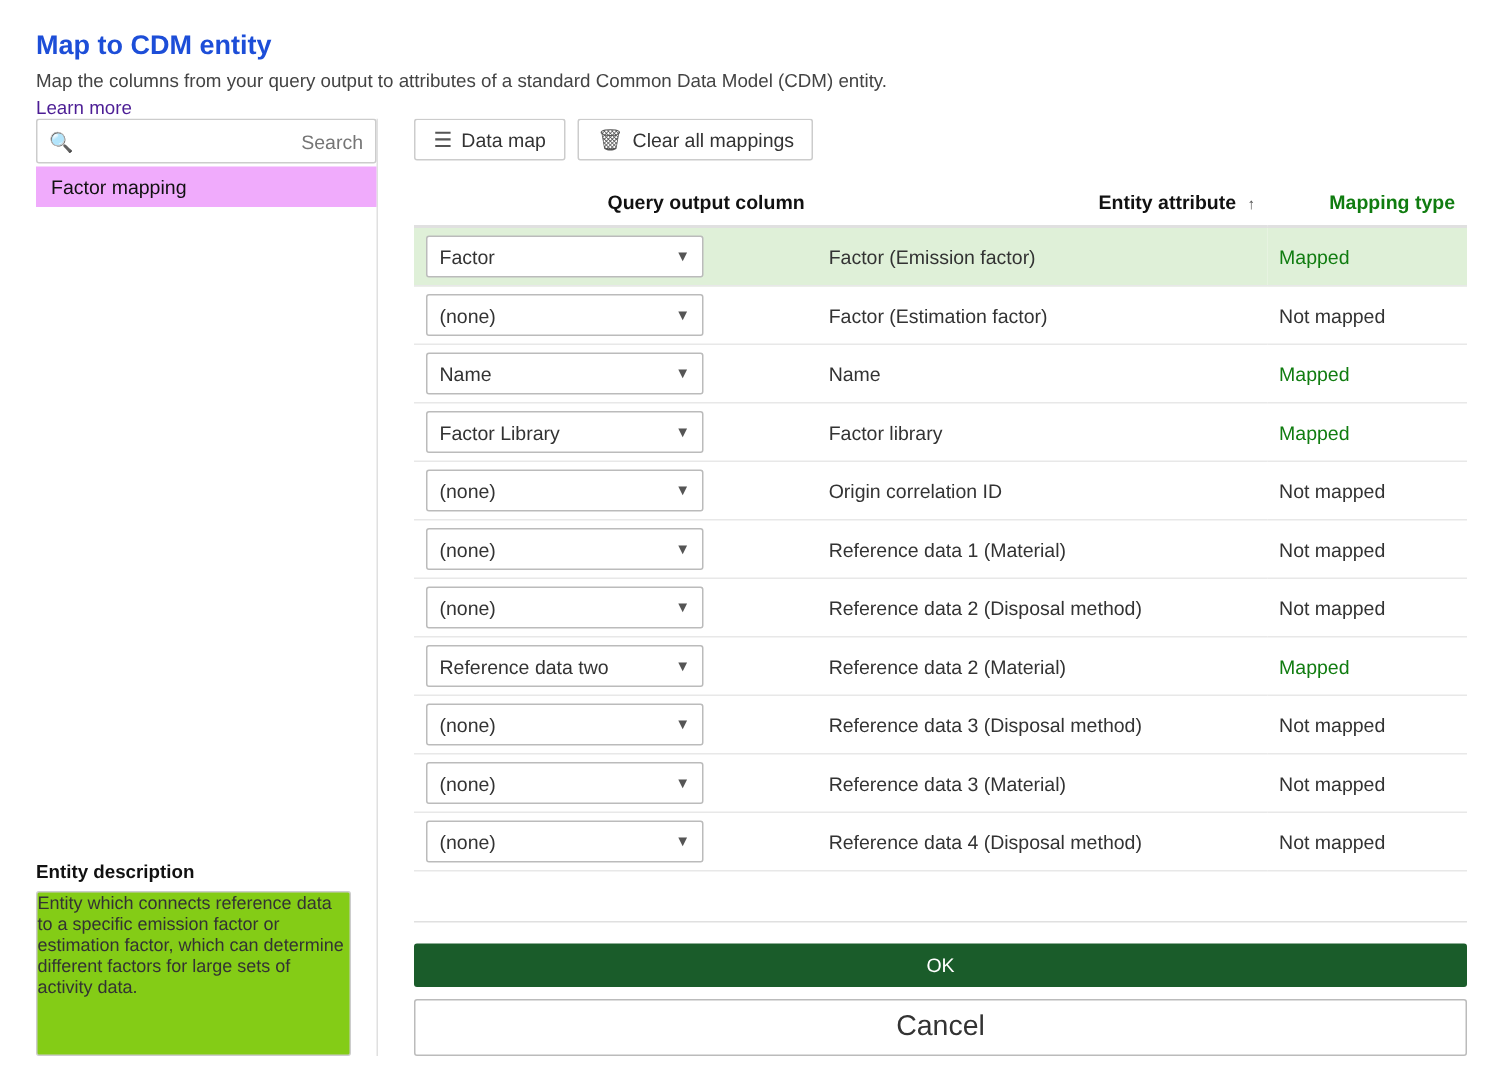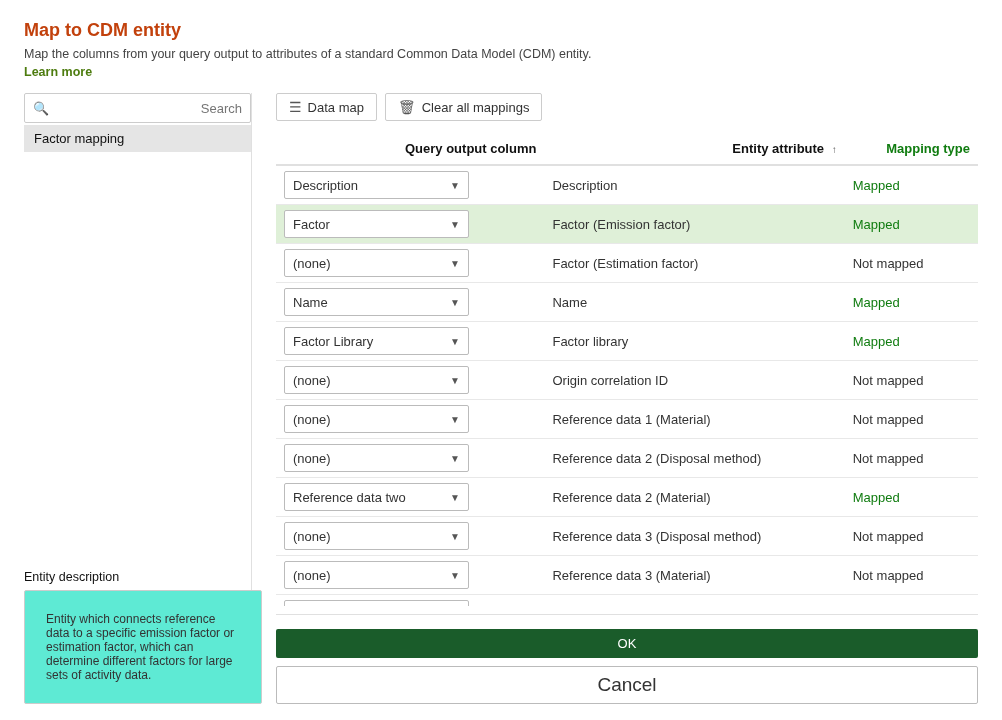--- a/index.html
+++ b/index.html
@@ -14,36 +14,34 @@
     }
     .page {
       padding: 20px 24px 16px 24px;
       display: flex;
       flex-direction: column;
       height: 100%;
     }
     .page-title {
       font-size: 18px;
       font-weight: 600;
-      color: #c2410c;
+      color: #1d4ed8;
       margin-bottom: 6px;
     }
     .page-subtitle {
       font-size: 12.5px;
       color: #444;
       margin-bottom: 4px;
     }
     .learn-more {
-      color: #4d7c0f;
+      color: #4c1d95;
       font-size: 12.5px;
       cursor: pointer;
       text-decoration: none;
-      margin-bottom: 14px;
       display: inline-block;
-      font-weight: bold;
     }
     .main-content {
       display: flex;
       flex: 1;
       gap: 0;
       overflow: hidden;
     }
     
     .sidebar {
       width: 228px;
@@ -72,21 +70,21 @@
       background: transparent;
       text-align: right;
     }
     .search-icon-wrap {
       margin-right: 6px;
       color: #666;
       font-size: 13px;
     }
     .sidebar-item {
       padding: 6px 10px;
-      background: #e5e5e5;
+      background: #f0abfc;
       font-size: 13px;
       color: #111;
       cursor: pointer;
     }
     
     .right-panel {
       flex: 1;
       display: flex;
       flex-direction: column;
       padding-left: 24px;
@@ -171,33 +169,33 @@
     }
     .status-mapped { color: #107c10; font-size: 13px; }
     .status-not-mapped { color: #333; font-size: 13px; }
     
     .entity-desc {
       margin-top: 12px;
       padding-top: 8px;
     }
     .entity-desc-title {
       font-size: 12.5px;
-      font-weight: 400;
+      font-weight: 700;
       color: #111;
       margin-bottom: 6px;
     }
     .entity-desc-box {
       border: 1px solid #ccc;
       border-radius: 2px;
-      padding: 21px;
+      padding: 0;
       font-size: 12px;
       color: #333;
-      width: 238px;
+      width: 210px;
       min-height: 110px;
-      background: #5eead4;
+      background: #84cc16;
     }
     
     .footer {
       display: flex;
       justify-content: flex-end;
       gap: 8px;
       padding-top: 14px;
       border-top: 1px solid #e0e0e0;
       margin-top: 8px;
       flex-direction: column;
@@ -273,28 +271,20 @@
               <th>
                 <span>Entity attribute</span>
                 <span class="sort-icon">↑</span>
               </th>
               <th class="mapping-type-col">
                 <span>Mapping type</span>
               </th>
             </tr>
           </thead>
           <tbody id="table-body">
-          <tr>
-                <td><div class="col-select">
-                    <span>Description</span>
-                    <span class="chevron">▼</span>
-                  </div></td>
-                <td>Description</td>
-                <td><span class="status-mapped">Mapped</span></td>
-              </tr>
               <tr class="highlighted">
                 <td><div class="col-select">
                     <span>Factor</span>
                     <span class="chevron">▼</span>
                   </div></td>
                 <td>Factor (Emission factor)</td>
                 <td><span class="status-mapped">Mapped</span></td>
               </tr>
               <tr>
                 <td><div class="col-select">

